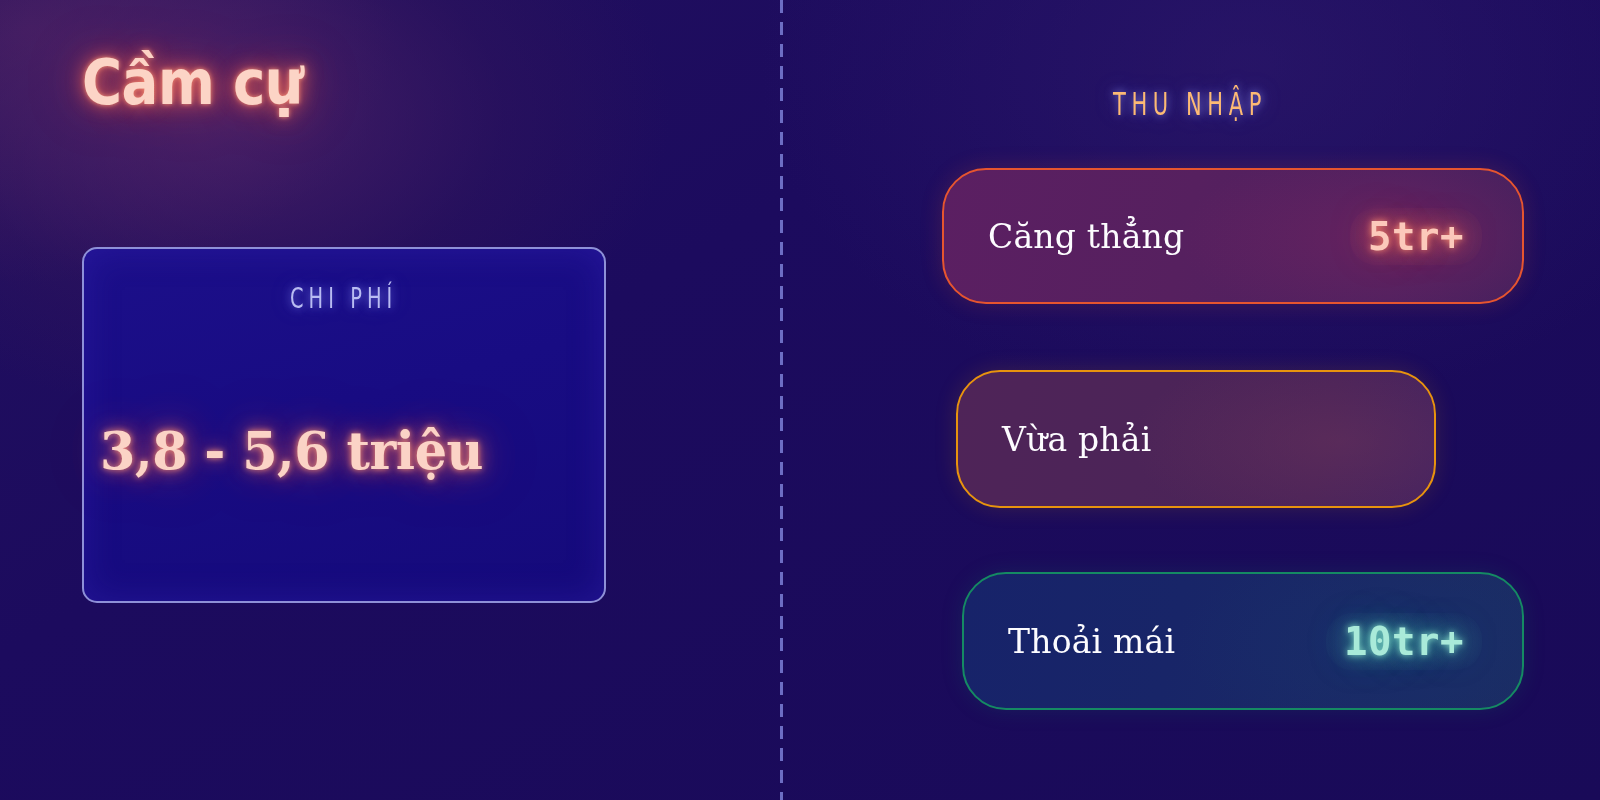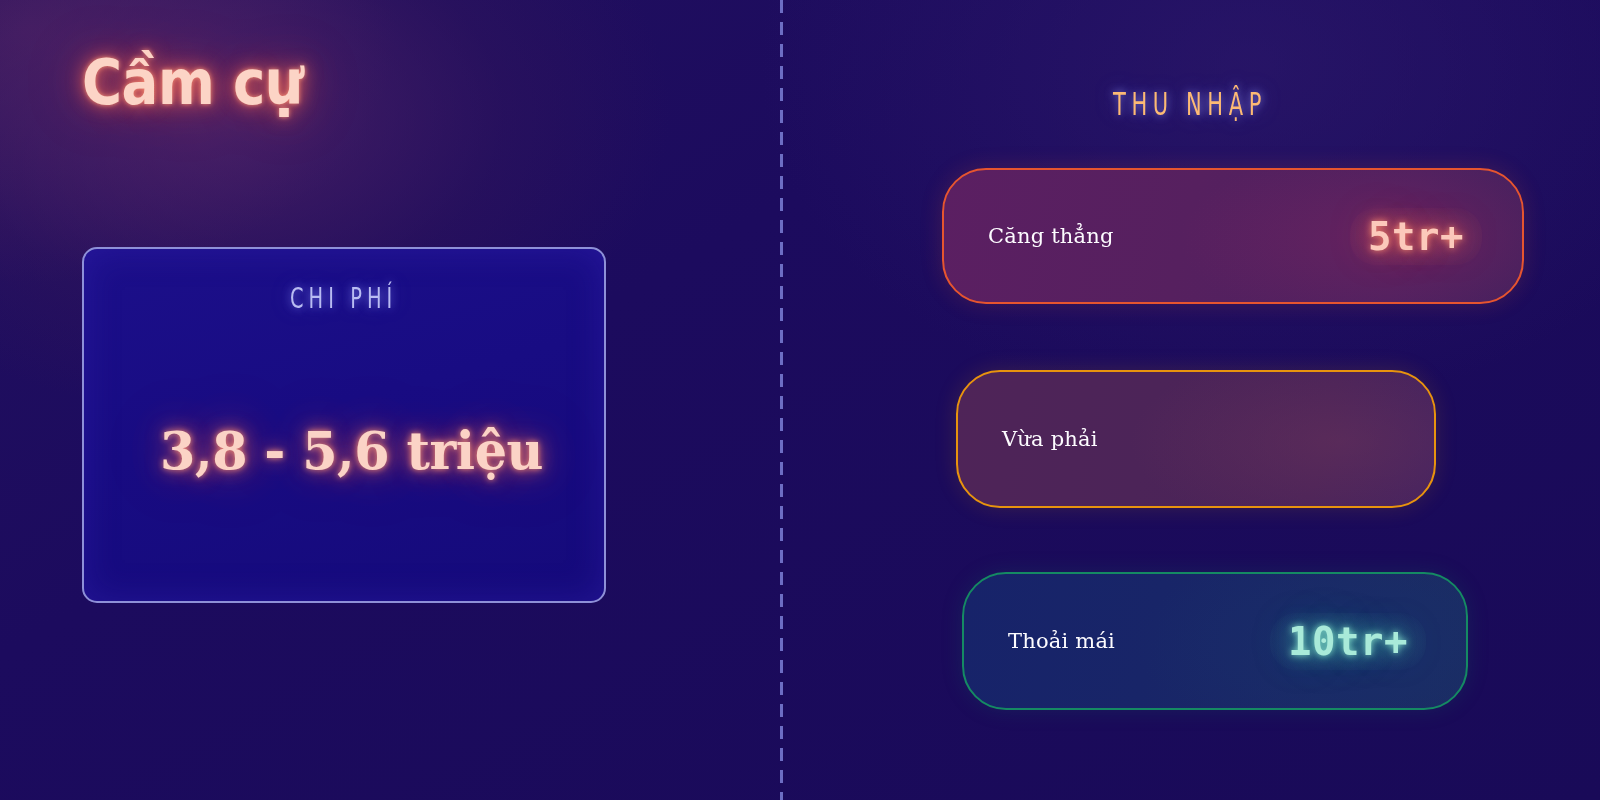--- a/index.html
+++ b/index.html
@@ -98,21 +98,20 @@
     transform: scaleX(0.72) scaleY(1.08);
     transform-origin: center top;
     text-shadow: 0 0 10px rgba(150, 155, 255, 0.75), 0 0 24px rgba(110, 115, 245, 0.45);
     white-space: nowrap;
   }
 
   .cost-value-wrap {
     flex: 1;
     display: flex;
     align-items: center;
-    justify-content: center;
     width: 100%;
     margin-top: -14px;
     margin-left: 16px;
   }
 
   .cost-value {
     position: relative;
     font-family: "DejaVu Serif", serif;
     font-weight: 700;
     font-size: 53px;
@@ -160,21 +159,21 @@
     align-items: center;
     border-radius: 44px;
     border-width: 2px;
     border-style: solid;
     padding: 0 40px 0 44px;
   }
 
   .tier-name {
     font-family: "DejaVu Serif", serif;
     font-weight: 400;
-    font-size: 21px;
+    font-size: 33px;
     color: #fdfcff;
     letter-spacing: 0.2px;
     white-space: nowrap;
   }
 
   .tier-amount {
     margin-left: auto;
     font-family: "DejaVu Sans Mono", monospace;
     font-weight: 700;
     font-size: 39px;
@@ -218,21 +217,21 @@
     background: radial-gradient(ellipse 125px 52px at 50% 50%, rgba(255, 190, 90, 0.12) 0%, rgba(255,190,90,0) 75%);
     text-shadow:
       0 0 7px rgba(255, 200, 110, 0.95),
       0 0 20px rgba(255, 170, 60, 0.72),
       0 0 44px rgba(255, 155, 45, 0.40);
   }
 
   
   .tier-3 {
     left: 182px; top: 572px;
-    width: 506px; height: 138px;
+    width: 562px; height: 138px;
     border-color: #158a63;
     background:
       radial-gradient(ellipse 300px 130px at 78% 52%, rgba(24, 46, 106, 0.75) 0%, rgba(22, 38, 96, 0) 74%),
       linear-gradient(103deg, #17236a 0%, #182568 38%, #1a2a66 72%, #1b2d63 100%);
     box-shadow: 0 0 22px rgba(21, 138, 99, 0.15);
   }
   .tier-3 .tier-amount {
     color: #a9ead9;
     background: radial-gradient(ellipse 145px 52px at 50% 50%, rgba(110, 235, 200, 0.11) 0%, rgba(110,235,200,0) 75%);
     text-shadow:

